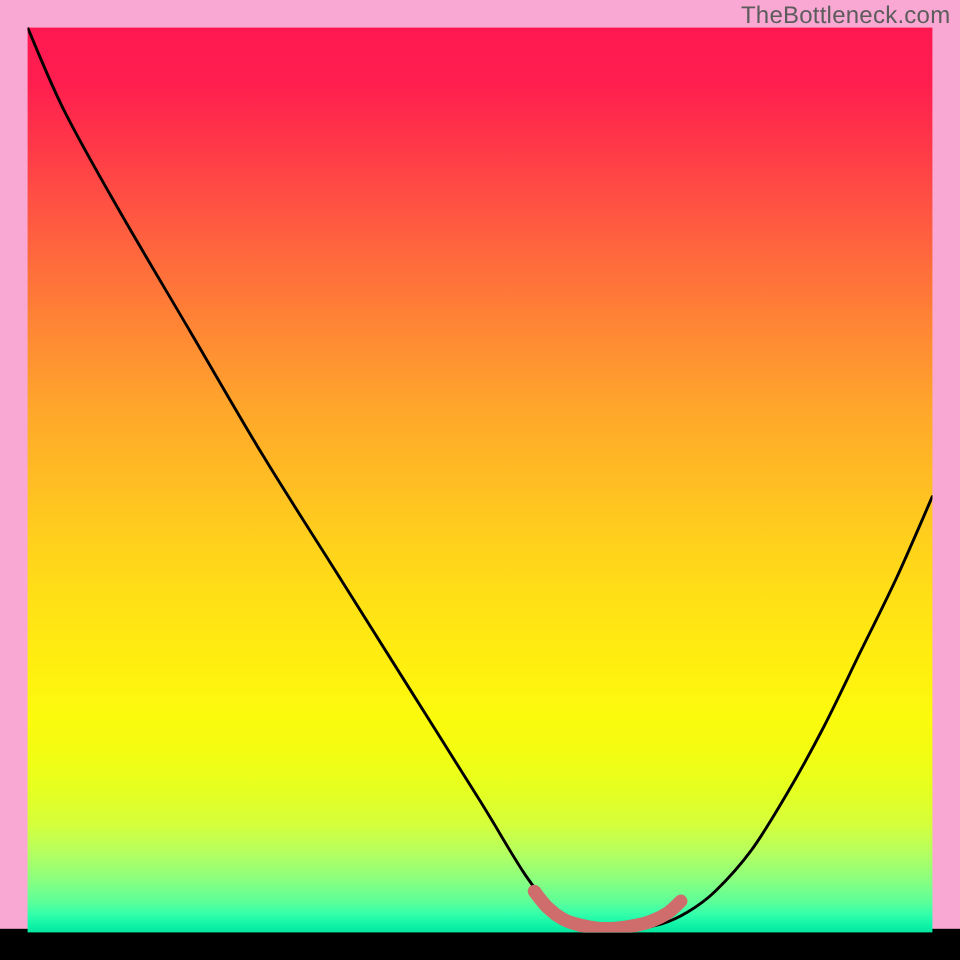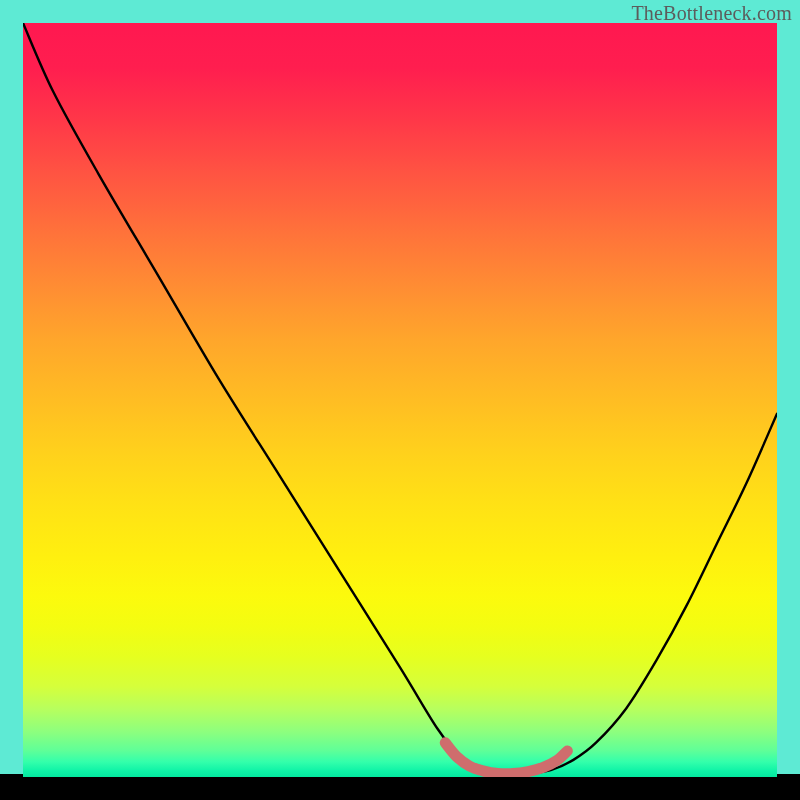--- a/index.html
+++ b/index.html
@@ -8,22 +8,21 @@
     width: 800px;
     height: 800px;
     overflow: hidden;
     background: #000;
     font-family: Arial, Helvetica, sans-serif;
   }
   .frame {
     position: relative;
     width: 800px;
     height: 774px;
-    background: #5eead4;
-    font-family: Liberation Serif, serif;
+    background: #f9a8d4;
   }
   .plot-area {
     position: absolute;
     left: 23px;
     top: 23px;
     width: 754px;
     height: 754px;
     background: linear-gradient(to bottom,
       #ff1850 0%,
       #ff1e4f 6%,

